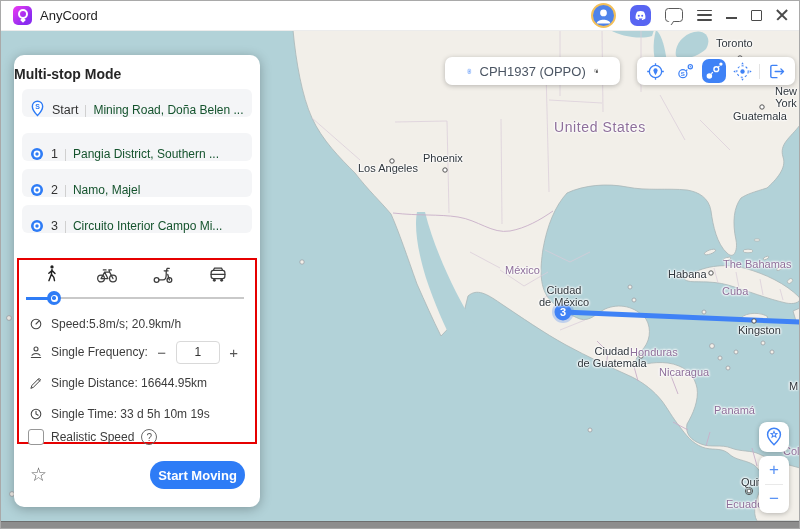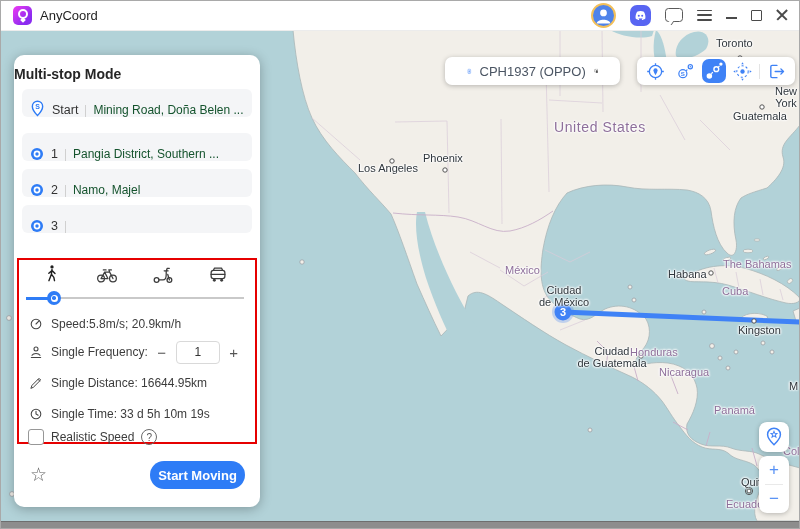--- a/index.html
+++ b/index.html
@@ -348,20 +348,21 @@
       <span class="addr-text">Namo,  Majel</span>
     </div>
     <div class="addr-row" style="top:150px;">
       <svg width="14" height="14" viewBox="0 0 14 14">
         <circle cx="7" cy="7" r="6" fill="#2e7cf6"></circle>
           <circle cx="7" cy="7" r="3.4" fill="#fff"></circle>
           <circle cx="7" cy="7" r="1.7" fill="#2e7cf6"></circle>
       </svg>
       <span class="addr-num">3</span>
       <span class="vdiv"></span>
+      <span class="addr-text">Circuito Interior Campo Mi...</span>
     </div>
 
     <div class="redbox"></div>
 
     <div class="transports">
       <div class="tr-ic">
         <svg width="20" height="22" viewBox="0 0 24 24" fill="none" stroke="#1f1f1f" stroke-width="1.7" stroke-linecap="round" stroke-linejoin="round">
           <circle cx="12" cy="3.5" r="2" fill="#1f1f1f" stroke="none"></circle>
           <path d="M12,6.5 L11.3,12.2 M11.3,12.2 L8.3,20 M11.3,12.2 L14.2,16 L15,20 M12,7.8 L8.2,11.2 M12,7.8 L15.6,11.5"></path>
         </svg>

